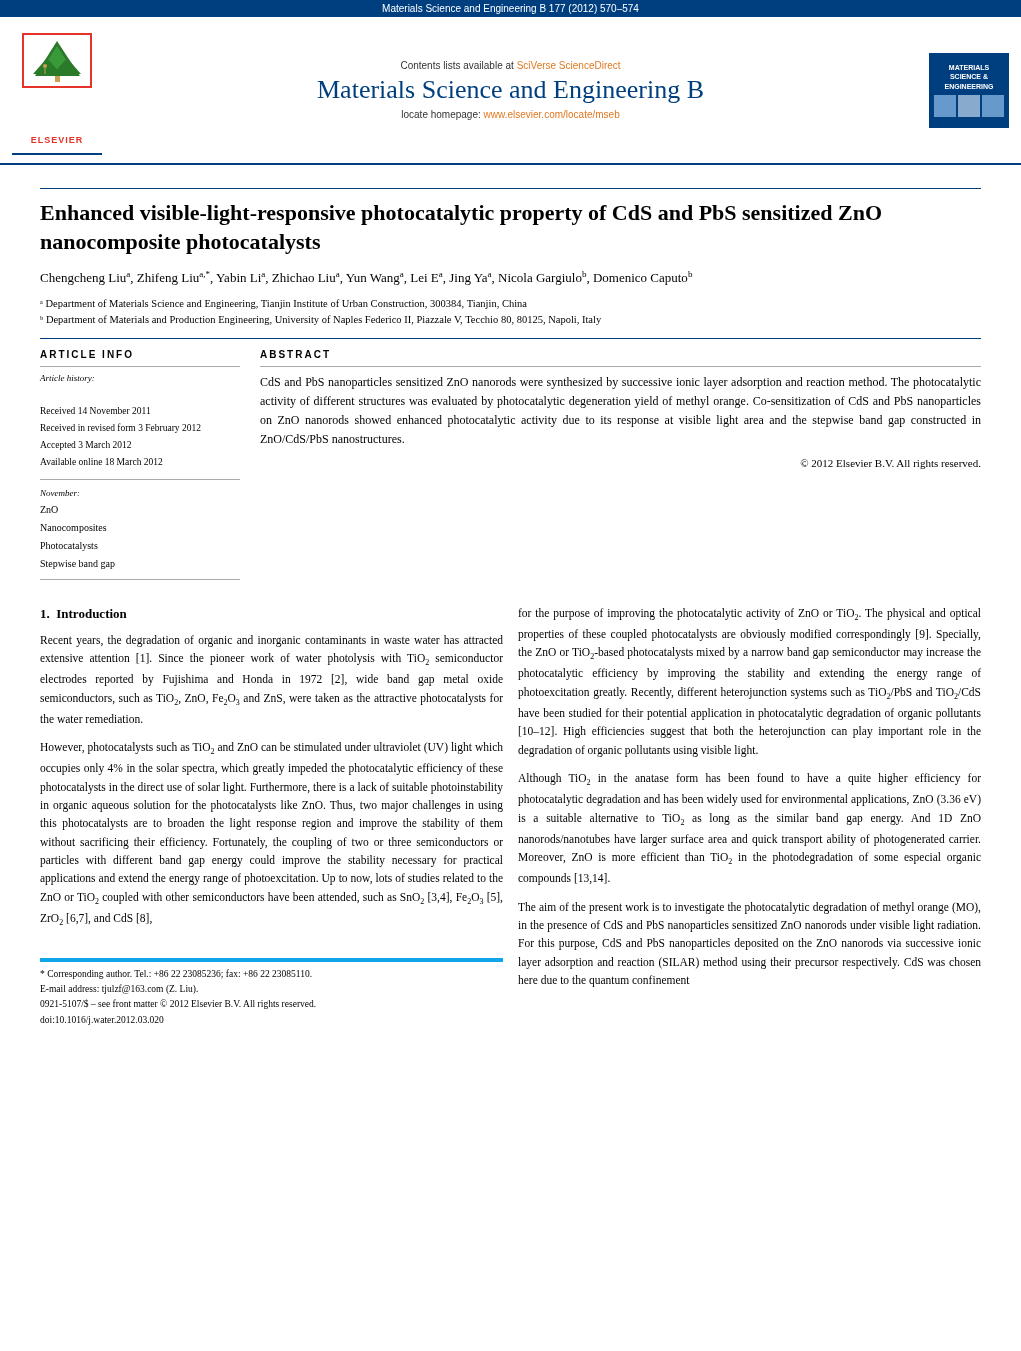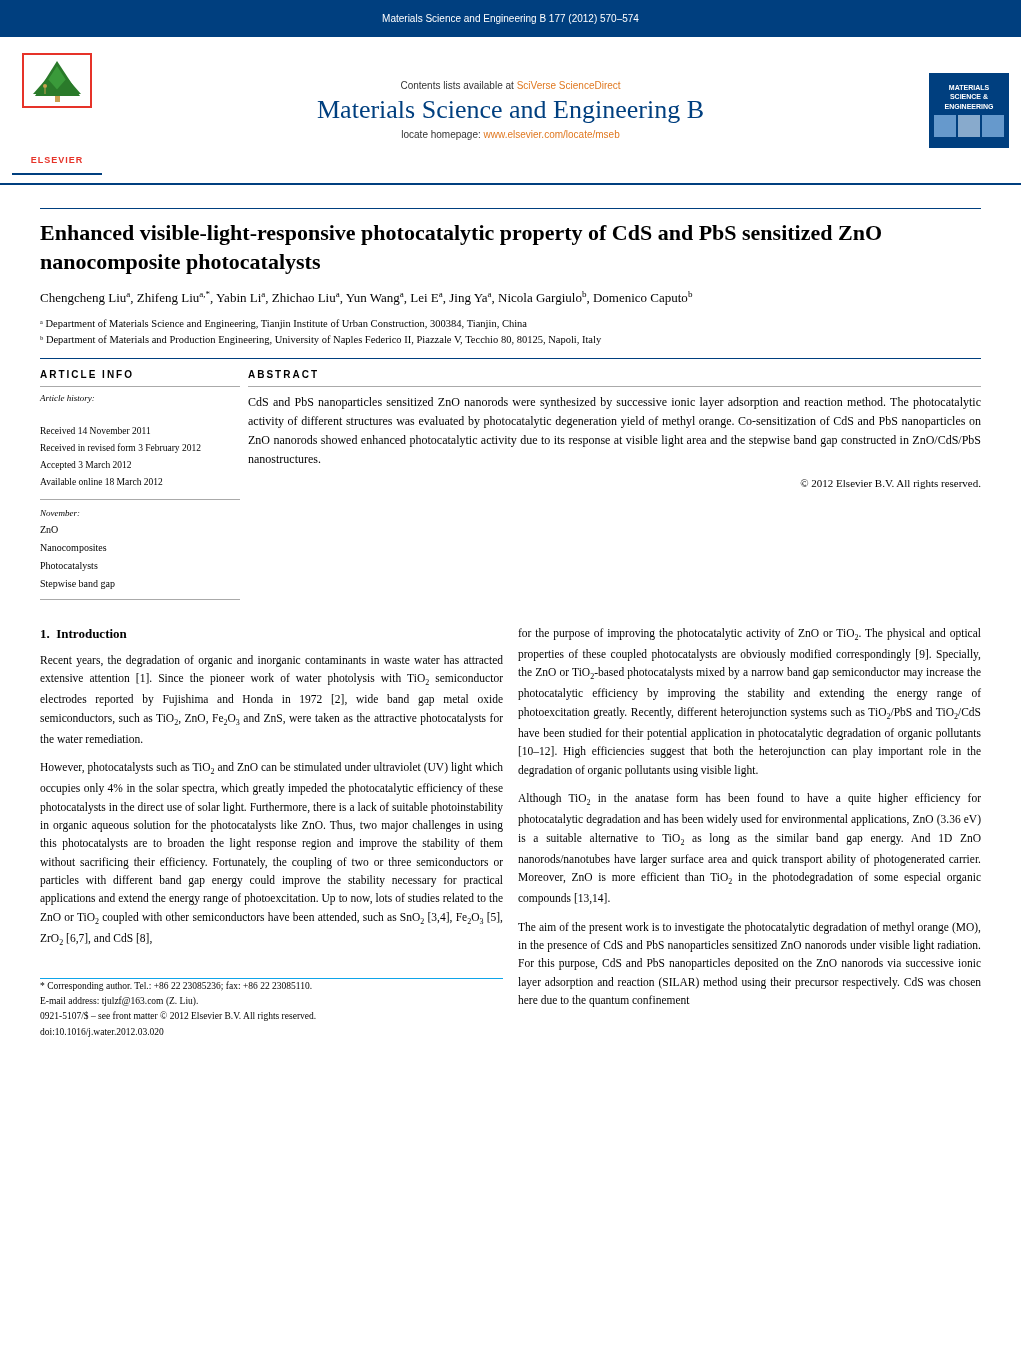--- a/index.html
+++ b/index.html
@@ -11,21 +11,21 @@
       width: 1021px;
       min-height: 1351px;
     }
 
     
     .top-bar {
       background: #003f7f;
       color: #fff;
       text-align: center;
       font-size: 10px;
-      padding: 13px 0;
+      padding: 3px 0;
       font-family: Arial, sans-serif;
     }
 
     
     .journal-header {
       display: flex;
       align-items: center;
       border-bottom: 2px solid #003f7f;
       padding: 8px 12px;
       background: #fff;
@@ -167,21 +167,21 @@
     }
     .hr-thin {
       border: none;
       border-top: 0.5px solid #aaa;
       margin: 6px 0;
     }
 
     
     .two-col {
       display: flex;
-      gap: 8px;
+      gap: 20px;
       margin-top: 10px;
     }
     .left-col {
       width: 200px;
       flex-shrink: 0;
     }
     .right-col {
       flex: 1;
     }
 
@@ -258,22 +258,23 @@
       font-size: 11.5px;
       line-height: 1.6;
       text-align: justify;
     }
     .para sup, .para sub {
       font-size: 8px;
     }
 
     
     .footnote-area {
-      border-top: 1px solid #0ea5e9;
+      border-top: 4px solid #0ea5e9;
       margin-top: 28px;
+      padding-top: 5px;
       font-size: 9.5px;
       line-height: 1.6;
     }
 
     
     .elsevier-svg {
       width: 65px;
       height: 50px;
     }
   </style>

